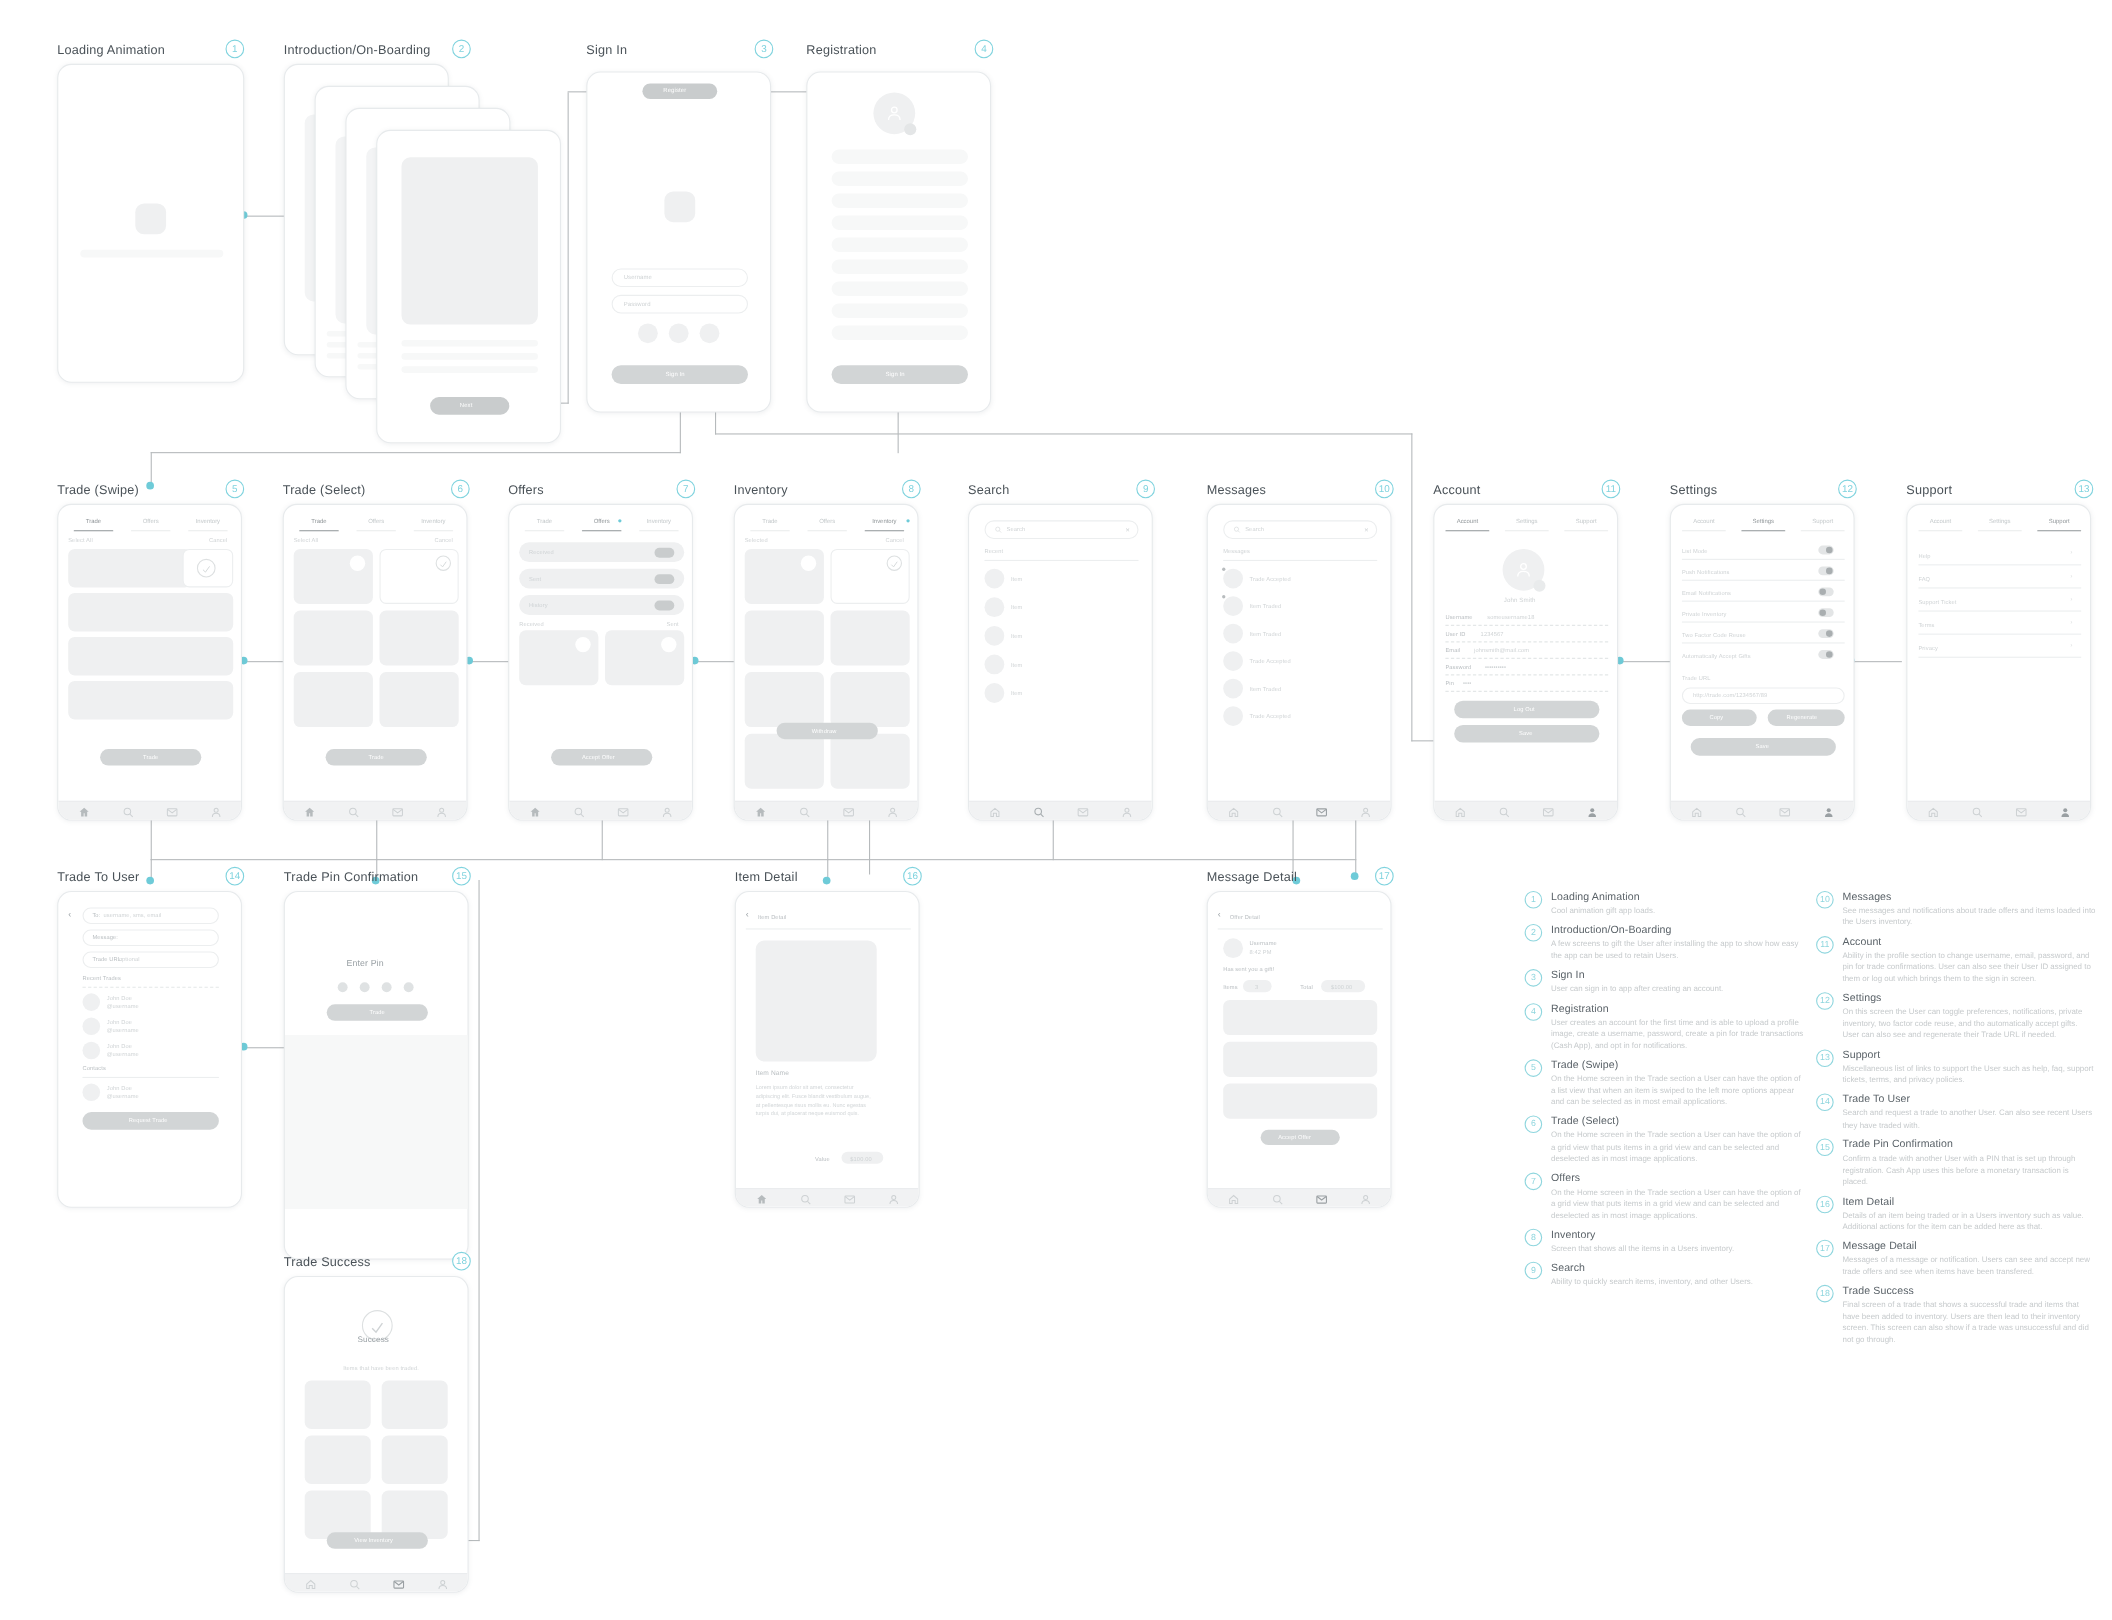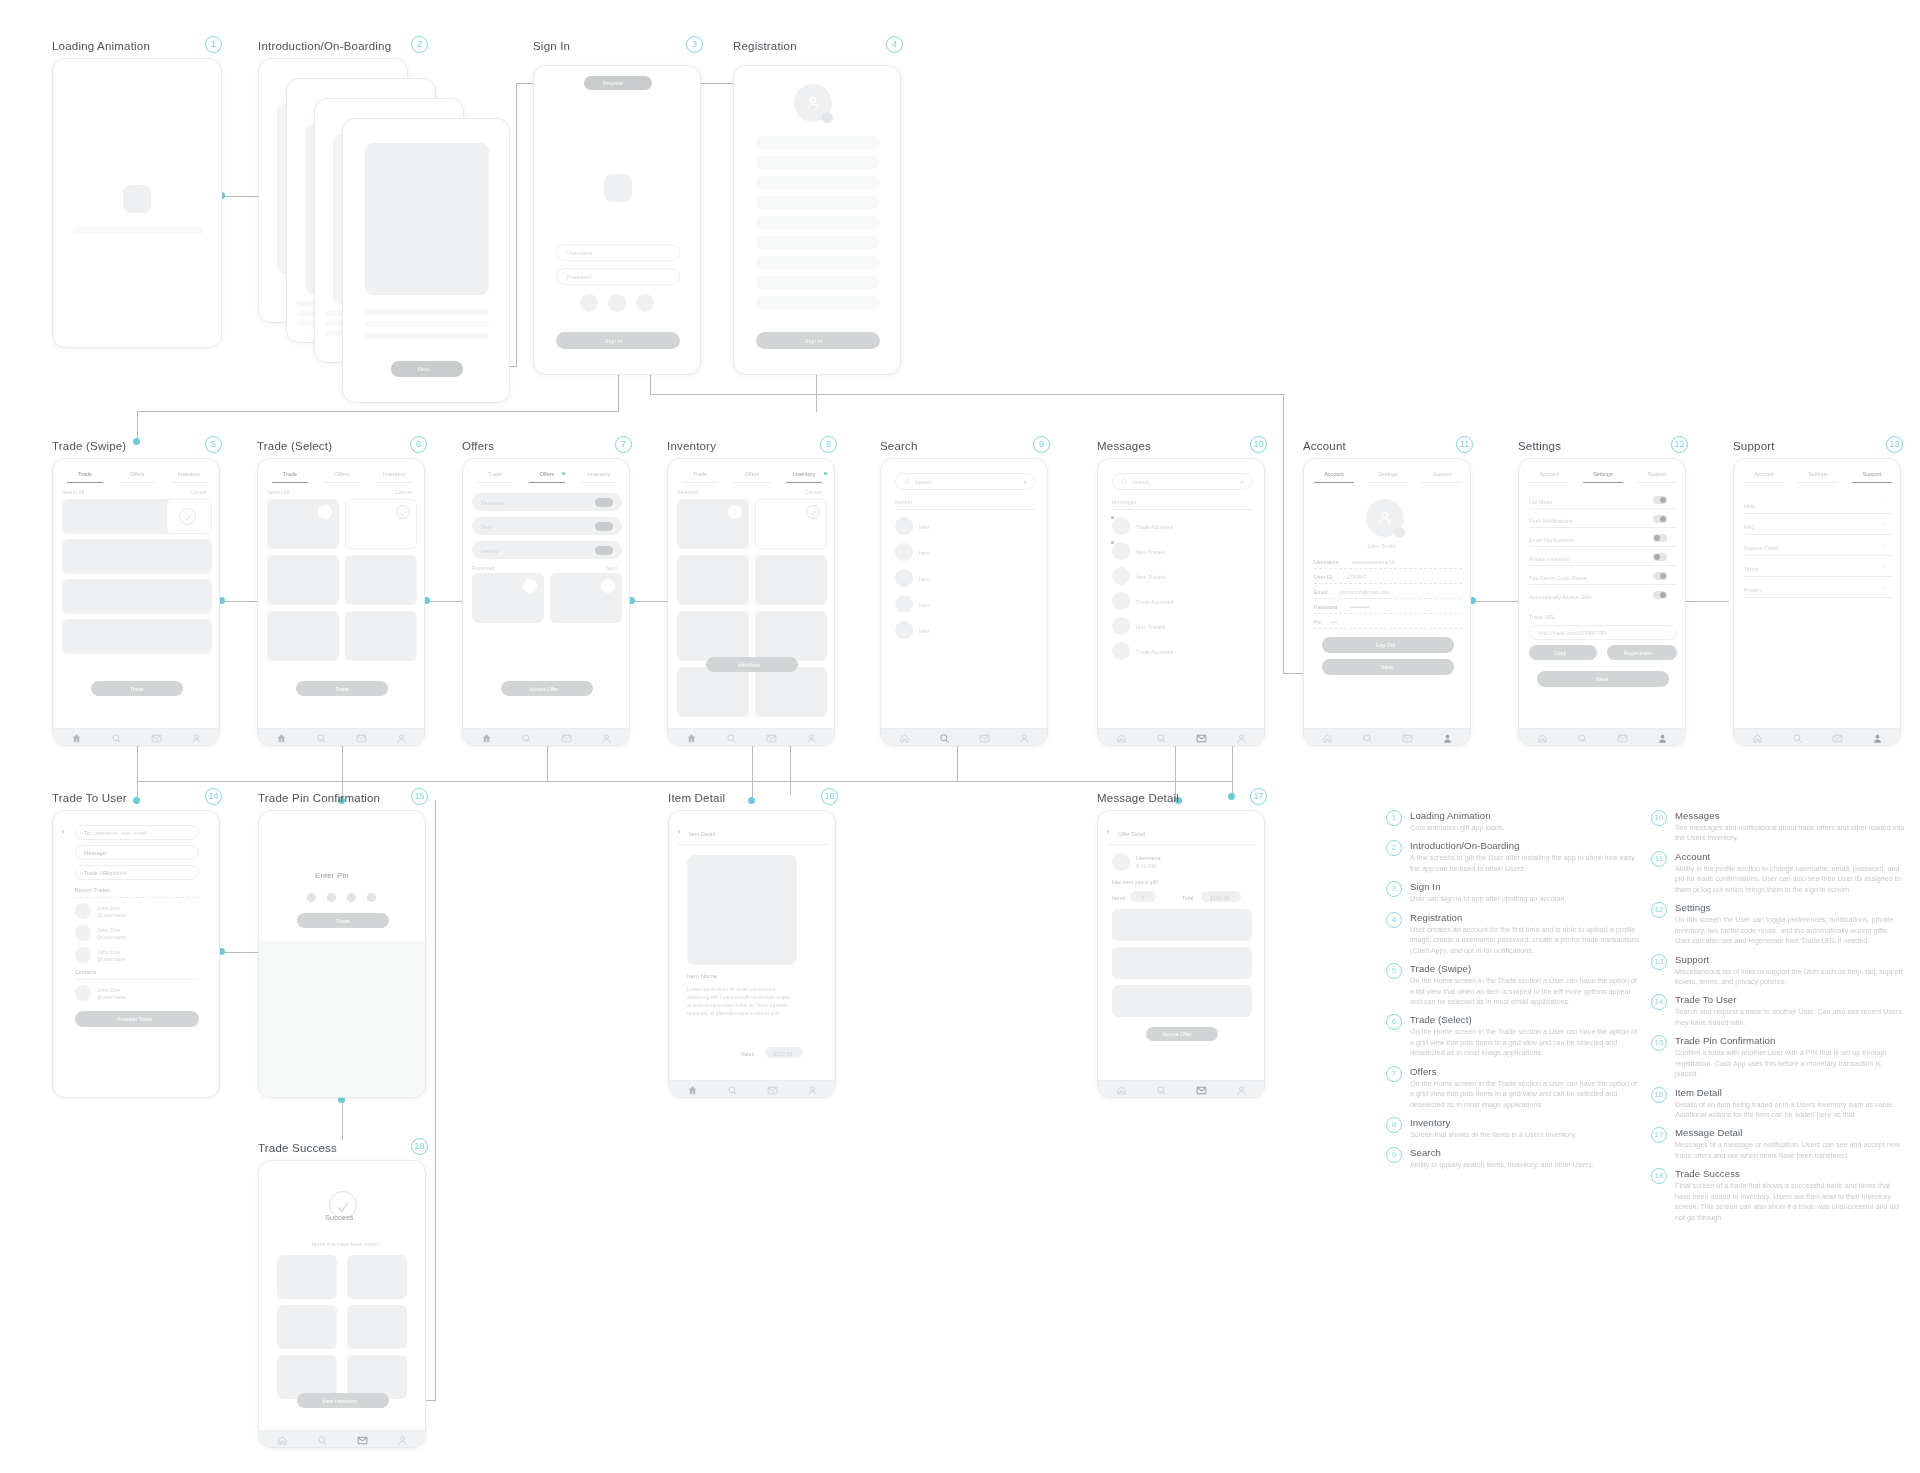--- a/index.html
+++ b/index.html
@@ -795,21 +795,21 @@
       <div class="txt" style="left:44px;top:183px;">@username</div>
 
       <div class="pill light" style="left:22px;top:200px;width:124px;height:16px;"></div>
       <div class="txt wht" style="left:64px;top:205px;">Request Trade</div>
     </div>
   </div>
 
   <div class="screen" style="left:258px;top:792px;">
     <div class="scr-title" style="left:0;top:0;">Trade Pin Confirmation</div>
     <div class="badge" style="left:153px;top:-4px;">15</div>
-    <div class="phone" style="left:0;top:18px;width:168px;height:288px;">
+    <div class="phone" style="left:0;top:18px;width:168px;height:335px;">
       <div class="txt dkr" style="left:56px;top:60px;font-size:8px;">Enter Pin</div>
       <div class="circ" style="left:48px;top:82px;width:9px;height:9px;background:#dfe2e3;"></div>
       <div class="circ" style="left:68px;top:82px;width:9px;height:9px;background:#dfe2e3;"></div>
       <div class="circ" style="left:88px;top:82px;width:9px;height:9px;background:#dfe2e3;"></div>
       <div class="circ" style="left:108px;top:82px;width:9px;height:9px;background:#dfe2e3;"></div>
 
       <div class="pill light" style="left:38px;top:102px;width:92px;height:15px;"></div>
       <div class="txt wht" style="left:77px;top:107px;">Trade</div>
 
       <div class="blk lite" style="left:0;top:130px;width:168px;height:158px;border-radius:0;"></div>
@@ -988,21 +988,21 @@
         <div class="lg-num">9</div>
         <div class="lg-h">Search</div>
         <div class="lg-p">Ability to quickly search items, inventory, and other Users.</div>
       </div>
     </div>
 
     <div class="lg-col" style="left:265px;top:0;">
       <div class="lg-item">
         <div class="lg-num">10</div>
         <div class="lg-h">Messages</div>
-        <div class="lg-p">See messages and notifications about trade offers and other loaded into the Users inventory.</div>
+        <div class="lg-p">See messages and notifications about trade offers and items loaded into the Users inventory.</div>
       </div>
       <div class="lg-item">
         <div class="lg-num">11</div>
         <div class="lg-h">Account</div>
         <div class="lg-p">Ability in the profile section to change username, email, password, and pin for trade confirmations. User can also see their User ID assigned to them or log out which brings them to the sign in screen.</div>
       </div>
       <div class="lg-item">
         <div class="lg-num">12</div>
         <div class="lg-h">Settings</div>
         <div class="lg-p">On this screen the User can toggle preferences, notifications, private inventory, two factor code reuse, and tho automatically accept gifts. User can also see and regenerate their Trade URL if needed.</div>

